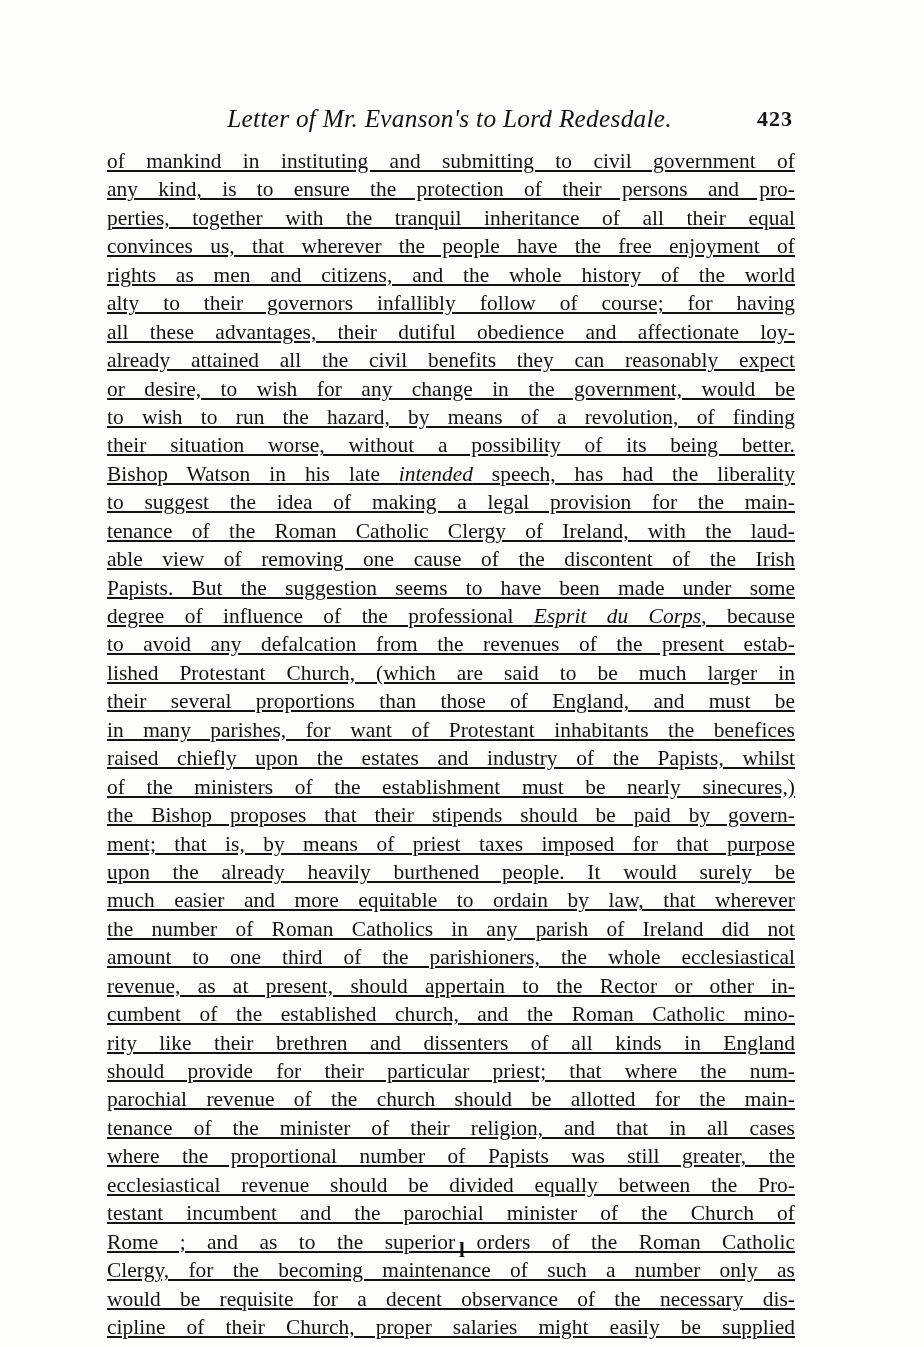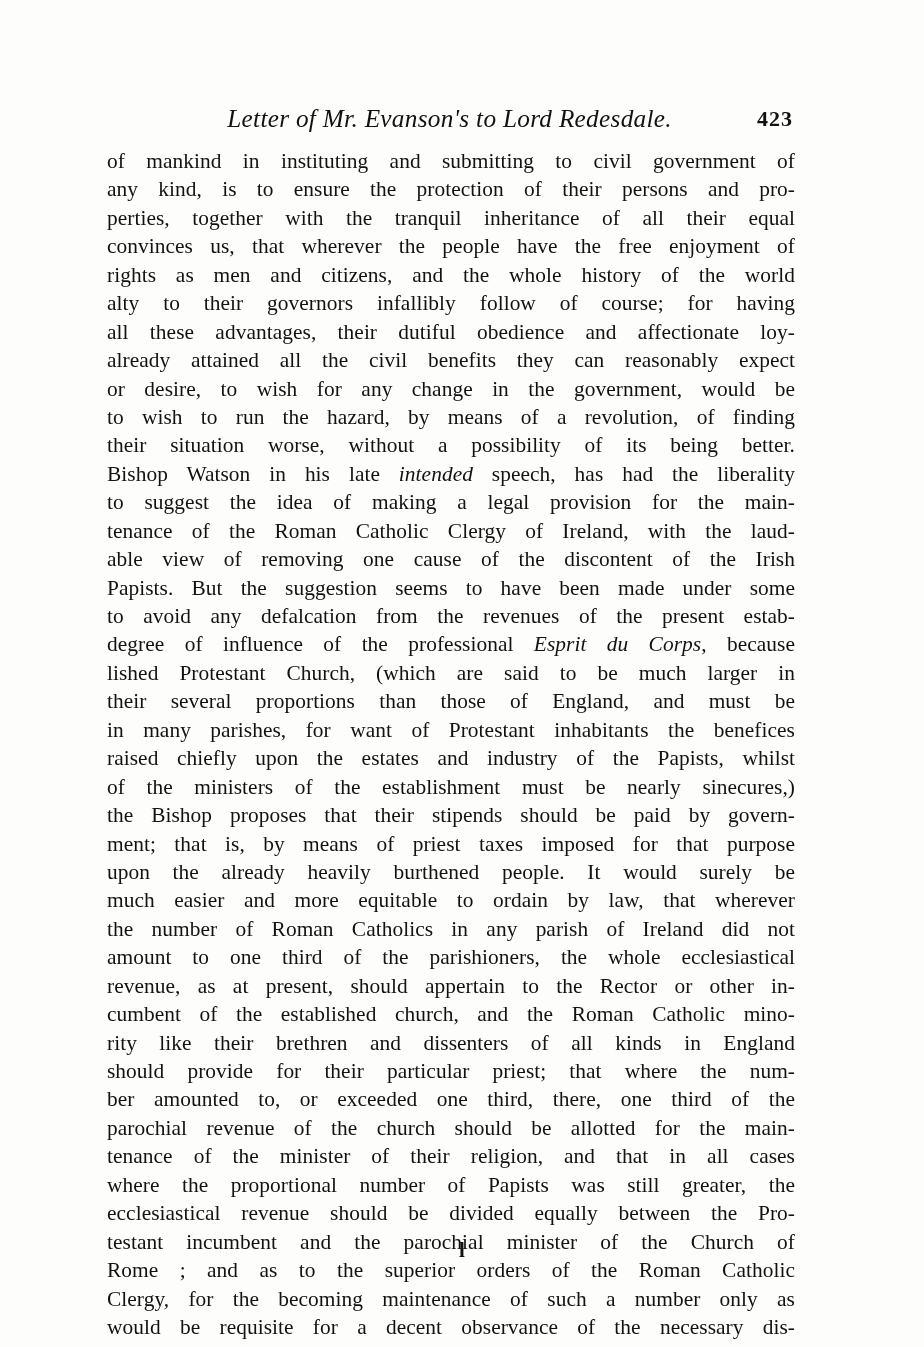--- a/index.html
+++ b/index.html
@@ -63,20 +63,21 @@
     letter-spacing: 0.05px;
   }
   
   .line > .lw {
     display: inline-block;
     width: 100%;
     text-align: justify;
     text-align-last: justify;
     white-space: normal;
     line-height: 28.45px;
+    text-decoration: underline;
   }
   .line em {
     font-style: italic;
   }
 
   
   .signature-mark {
     position: absolute;
     left: 0;
     top: 1238px;
@@ -106,38 +107,37 @@
       <div class="line"><span class="lw">all these advantages, their dutiful obedience and affectionate loy-</span></div>
       <div class="line"><span class="lw">already attained all the civil benefits they can reasonably expect</span></div>
       <div class="line"><span class="lw">or desire, to wish for any change in the government, would be</span></div>
       <div class="line"><span class="lw">to wish to run the hazard, by means of a revolution, of finding</span></div>
       <div class="line"><span class="lw">their situation worse, without a possibility of its being better.</span></div>
       <div class="line"><span class="lw">Bishop Watson in his late <em>intended</em> speech, has had the liberality</span></div>
       <div class="line"><span class="lw">to suggest the idea of making a legal provision for the main-</span></div>
       <div class="line"><span class="lw">tenance of the Roman Catholic Clergy of Ireland, with the laud-</span></div>
       <div class="line"><span class="lw">able view of removing one cause of the discontent of the Irish</span></div>
       <div class="line"><span class="lw">Papists.  But the suggestion seems to have been made under some</span></div>
+      <div class="line"><span class="lw">degree of influence of the professional <em>Esprit du Corps</em>, because</span></div>
       <div class="line"><span class="lw">to avoid any defalcation from the revenues of the present estab-</span></div>
-      <div class="line"><span class="lw">degree of influence of the professional <em>Esprit du Corps</em>, because</span></div>
       <div class="line"><span class="lw">lished Protestant Church, (which are said to be much larger in</span></div>
       <div class="line"><span class="lw">their several proportions than those of England, and must be</span></div>
       <div class="line"><span class="lw">in many parishes, for want of Protestant inhabitants the benefices</span></div>
       <div class="line"><span class="lw">raised chiefly upon the estates and industry of the Papists, whilst</span></div>
       <div class="line"><span class="lw">of the ministers of the establishment must be nearly sinecures,)</span></div>
       <div class="line"><span class="lw">the Bishop proposes that their stipends should be paid by govern-</span></div>
       <div class="line"><span class="lw">ment; that is, by means of priest taxes imposed for that purpose</span></div>
       <div class="line"><span class="lw">upon the already heavily burthened people.  It would surely be</span></div>
       <div class="line"><span class="lw">much easier and more equitable to ordain by law, that wherever</span></div>
       <div class="line"><span class="lw">the number of Roman Catholics in any parish of Ireland did not</span></div>
       <div class="line"><span class="lw">amount to one third of the parishioners, the whole ecclesiastical</span></div>
       <div class="line"><span class="lw">revenue, as at present, should appertain to the Rector or other in-</span></div>
       <div class="line"><span class="lw">cumbent of the established church, and the Roman Catholic mino-</span></div>
       <div class="line"><span class="lw">rity like their brethren and dissenters of all kinds in England</span></div>
       <div class="line"><span class="lw">should provide for their particular priest; that where the num-</span></div>
-      <div class="line"><span class="lw">ber amounted to, or exceeded one third, there, one third of the</span></div>
       <div class="line"><span class="lw">parochial revenue of the church should be allotted for the main-</span></div>
       <div class="line"><span class="lw">tenance of the minister of their religion, and that in all cases</span></div>
       <div class="line"><span class="lw">where the proportional number of Papists was still greater, the</span></div>
       <div class="line"><span class="lw">ecclesiastical revenue should be divided equally between the Pro-</span></div>
       <div class="line"><span class="lw">testant incumbent and the parochial minister of the Church of</span></div>
       <div class="line"><span class="lw">Rome ; and as to the superior orders of the Roman Catholic</span></div>
       <div class="line"><span class="lw">Clergy, for the becoming maintenance of such a number only as</span></div>
       <div class="line"><span class="lw">would be requisite for a decent observance of the necessary dis-</span></div>
       <div class="line"><span class="lw">cipline of their Church, proper salaries might easily be supplied</span></div>
     </div>

